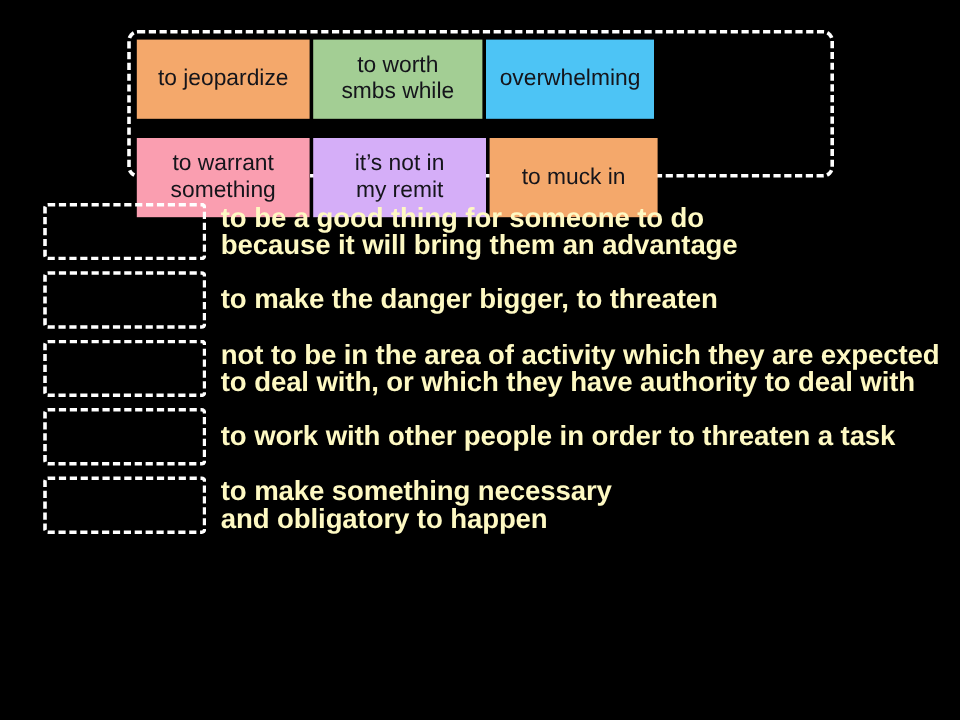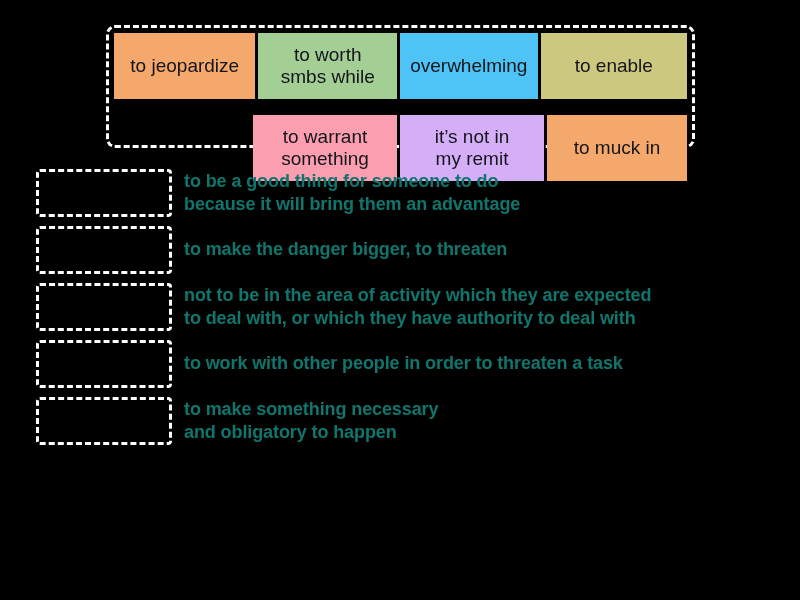--- a/index.html
+++ b/index.html
@@ -27,21 +27,21 @@
     border-radius: 9px;
     padding: 5px;
   }
   .bank-row {
     display: flex;
     height: 66px;
     gap: 3px;
     margin-bottom: 4px;
   }
   .bank-row.row-2 {
-    justify-content: flex-end;
+    justify-content: flex-start;
     margin-bottom: 0;
     margin-top: 16px;
   }
   .tile {
     display: flex;
     align-items: center;
     justify-content: center;
     text-align: center;
     color: #15151b;
     font-size: 19px;
@@ -71,39 +71,38 @@
     margin-left: 36px;
     width: 136px;
     height: 48px;
     box-sizing: border-box;
     border: 3px dashed #ffffff;
     border-radius: 4px;
     cursor: pointer;
   }
   .def-text {
     margin-left: 12px;
-    color: #0f766e;
-    font-size: 18px;
+    color: #fef9c3;
+    font-size: 23px;
     line-height: 23px;
     font-weight: bold;
     white-space: pre-line;
     letter-spacing: -0.1px;
   }
 </style>
 </head>
 <body>
 
 <div id="word-bank">
 
   <div class="bank-row row-1">
     <div class="tile" style="width: 144px; background-color: rgb(244, 168, 107);">to jeopardize</div>
     <div class="tile" style="width: 141px; background-color: rgb(163, 206, 148);">to worth
 smbs while</div>
     <div class="tile" style="width: 140px; background-color: rgb(77, 196, 245); text-align: center;">overwhelming</div>
-    <div class="tile" style="width: 149px; background-color: rgb(204, 200, 128);">to enable</div>
   </div>
 
   <div class="bank-row row-2">
     <div class="tile" style="width: 144px; background-color: rgb(250, 158, 176);">to warrant
 something</div>
     <div class="tile" style="width: 144px; background-color: rgb(213, 174, 248);">it’s not in
 my remit</div>
     <div class="tile" style="width: 140px; background-color: rgb(244, 168, 107);">to muck in</div>
   </div>
 

